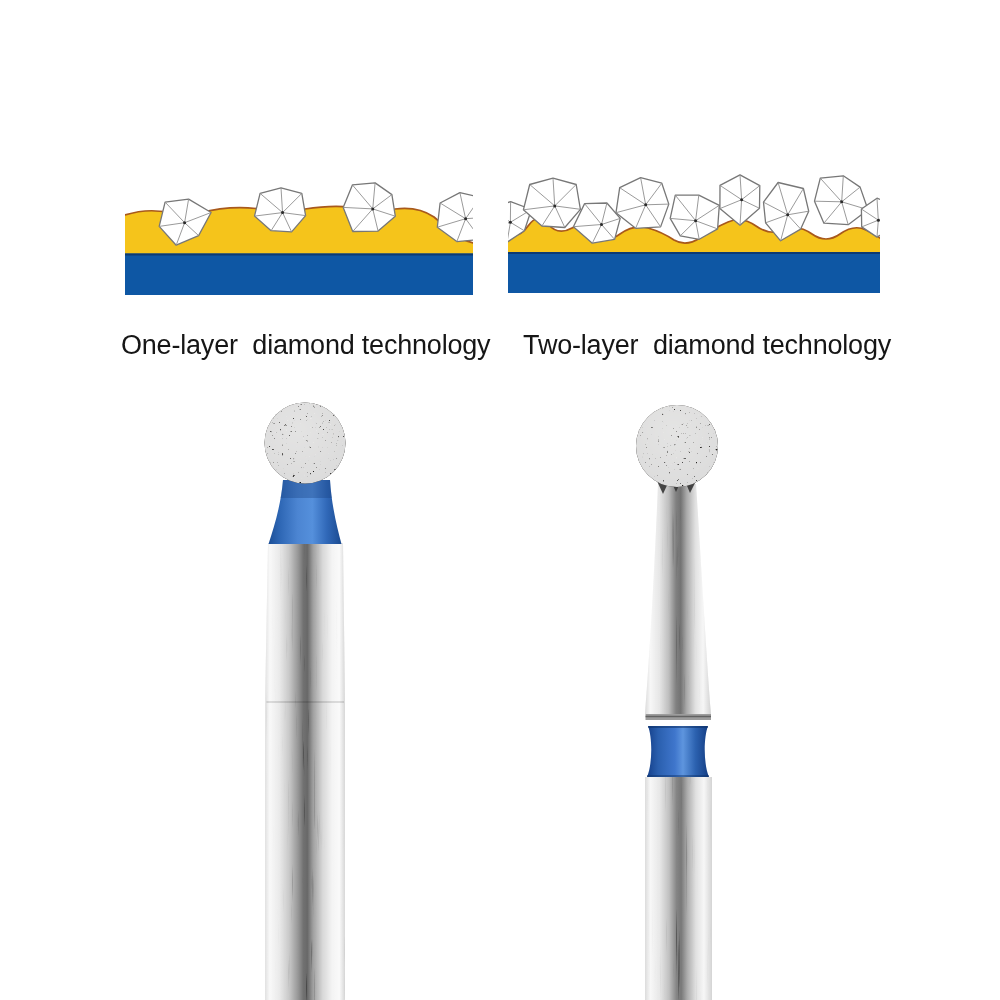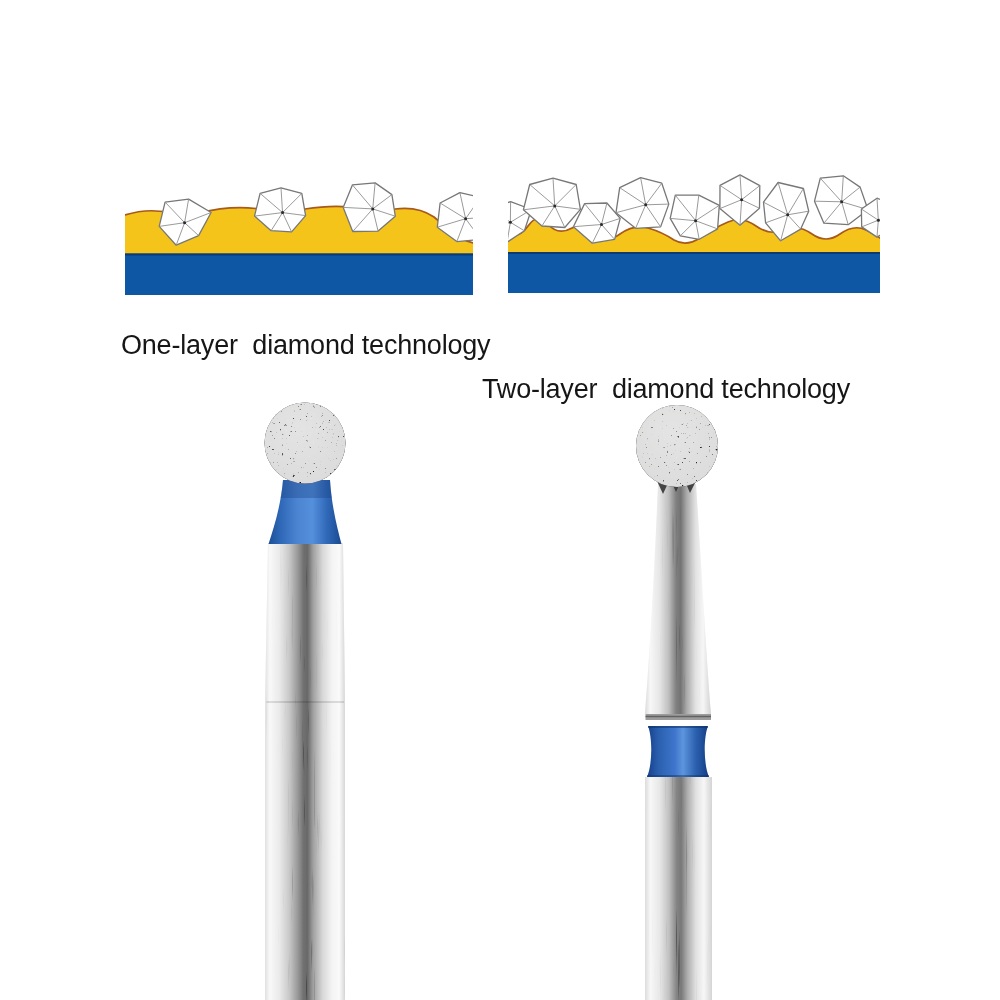--- a/index.html
+++ b/index.html
@@ -5,29 +5,29 @@
   html,body{margin:0;padding:0;}
   body{
     width:1000px;height:1000px;position:relative;overflow:hidden;
     background:var(--background,#fff);
     font-family:"Liberation Sans", sans-serif;
   }
   .abs{position:absolute;}
   .caption{
     position:absolute;
     top:330px;
-    text-align:center;
+    text-align:right;
     font-size:27px;
     font-weight:500;
     letter-spacing:-0.2px;
     color:var(--label-text,#161616);
     white-space:pre;
   }
   #caption-one{left:121px;width:348px;}
-  #caption-two{left:480px;width:372px;margin-top:44px;}
+  #caption-two{left:519px;width:372px;}
   svg{display:block;}
 </style>
 </head>
 <body>
 
 <svg class="abs" style="left:125px;top:165px;" width="348" height="135" viewBox="125 165 348 135">
   <path style="fill:var(--abrasive-layer,#f5c41b)" d="M125,215 Q150,207 175,214 Q185,217 200,213 Q230,205 260,209 Q281,213 305,209
            Q330,205 350,207 Q372,211 395,209 Q418,206 434,217 Q450,231 460,238 Q466,241 473,243
            L473,255 L125,255 Z"></path>
   <path style="fill:none;stroke:var(--surface-outline,#a8591c);stroke-width:1.7;stroke-linecap:round" d="M125,215 Q150,207 175,214 Q185,217 200,213 Q230,205 260,209 Q281,213 305,209

